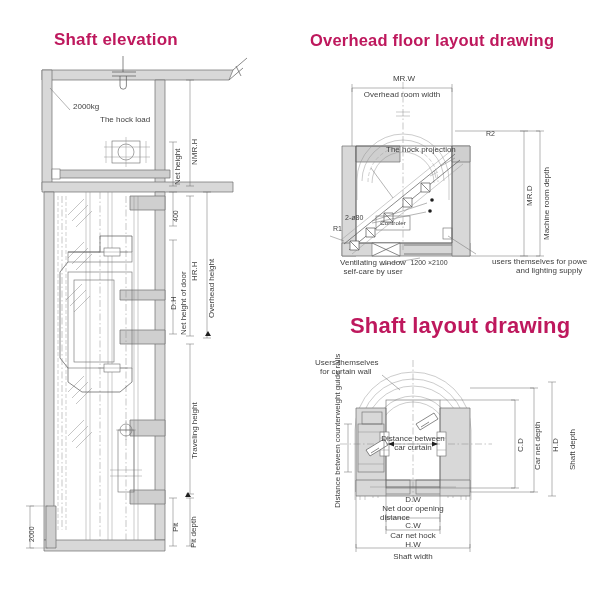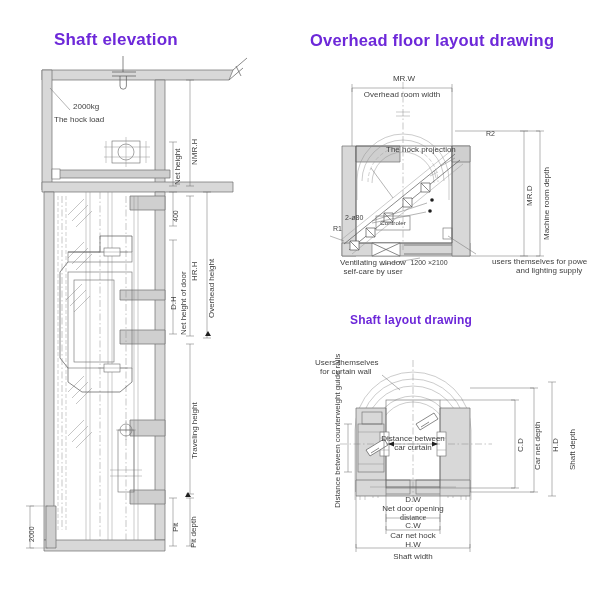--- a/index.html
+++ b/index.html
@@ -1,23 +1,23 @@
 <!DOCTYPE html>
 <html><head>
 <meta charset="utf-8">
 <style>
   html,body{margin:0;padding:0;background:#ffffff;}
   body{width:600px;height:600px;overflow:hidden;
        font-family:"Liberation Sans","DejaVu Sans",sans-serif;color:#3c3c3c;}
   #stage{position:relative;width:600px;height:600px;}
 
-  .title{position:absolute;font-weight:bold;color:#6d28d9;letter-spacing:.2px;}
+  .title{position:absolute;font-weight:bold;color:#be185d;letter-spacing:.2px;}
   #t-elev{left:54px;top:30px;font-size:17px;}
   #t-over{left:310px;top:31px;font-size:16.5px;}
-  #t-shaft{left:350px;top:313px;font-size:12px;}
+  #t-shaft{left:350px;top:313px;font-size:22px;}
 
   svg{position:absolute;left:0;top:0;}
   .wall{fill:#d8d8d8;stroke:#6e6e6e;stroke-width:.7;}
   .wall2{fill:#cfcfcf;stroke:#6e6e6e;stroke-width:.7;}
   .ln{stroke:#585858;stroke-width:.7;fill:none;}
   .lnf{stroke:#777;stroke-width:.55;fill:none;}
   .thin{stroke:#8d8d8d;stroke-width:.45;fill:none;}
   .dash{stroke:#8d8d8d;stroke-width:.5;fill:none;stroke-dasharray:7 2.5 1.5 2.5;}
   .dash2{stroke:#9a9a9a;stroke-width:.45;fill:none;stroke-dasharray:4 2;}
   .dim{stroke:#6a6a6a;stroke-width:.5;fill:none;}
@@ -150,21 +150,21 @@
 
     <path class="dim" d="M30,506 L30,548"></path>
     <path class="dim" d="M26,506 L34,506 M26,548 L34,548"></path>
     <path class="thin" d="M30,506 L48,506 M30,548 L48,548"></path>
 
     <path class="blk" d="M205,336 l3,-5 l3,5 Z"></path>
     <path class="blk" d="M188,492 l-3,5 l6,0 Z"></path>
   </svg>
 
   <div class="lbl" style="left:73px;top:102px;">2000kg</div>
-  <div class="lbl" style="left:54px;top:115px;">The hock load</div>
+  <div class="lbl" style="left:54px;top:115px;padding-left:46px;">The hock load</div>
   <div class="lbl vt" style="left:173px;top:185px;">Net height</div>
   <div class="lbl vt" style="left:190px;top:165px;">NMR.H</div>
   <div class="lbl vt sm" style="left:172px;top:222px;">400</div>
   <div class="lbl vt" style="left:169px;top:310px;">D.H</div>
   <div class="lbl vt" style="left:179px;top:335px;">Net height of door</div>
   <div class="lbl vt" style="left:190px;top:281px;">HR.H</div>
   <div class="lbl vt" style="left:207px;top:318px;">Overhead height</div>
   <div class="lbl vt" style="left:190px;top:459px;">Traveling height</div>
   <div class="lbl vt" style="left:171px;top:532px;">Pit</div>
   <div class="lbl vt" style="left:189px;top:548px;">Pit depth</div>
@@ -323,19 +323,19 @@
   <div class="lbl" style="left:320px;top:367px;">for curtain wall</div>
   <div class="lbl vt" style="left:333px;top:508px;width:130px;">Distance between counterweight guide rails</div>
   <div class="lbl c" style="left:378px;top:434px;width:70px;">Distance between</div>
   <div class="lbl c" style="left:378px;top:443px;width:70px;">car curtain</div>
   <div class="lbl vt" style="left:516px;top:452px;">C.D</div>
   <div class="lbl vt" style="left:533px;top:470px;">Car net depth</div>
   <div class="lbl vt" style="left:551px;top:452px;">H.D</div>
   <div class="lbl vt" style="left:568px;top:470px;">Shaft depth</div>
   <div class="lbl c" style="left:390px;top:495px;width:46px;">D.W</div>
   <div class="lbl c" style="left:373px;top:504px;width:80px;">Net door opening</div>
-  <div class="lbl c" style="left:373px;top:513px;width:80px;font-family:Liberation Serif, serif;">distance</div>
+  <div class="lbl c" style="left:355px;top:513px;width:80px;">distance</div>
   <div class="lbl c" style="left:390px;top:521px;width:46px;">C.W</div>
   <div class="lbl c" style="left:373px;top:531px;width:80px;">Car net hock</div>
   <div class="lbl c" style="left:390px;top:540px;width:46px;">H.W</div>
   <div class="lbl c" style="left:373px;top:552px;width:80px;">Shaft width</div>
 
 </div>
 
 </body></html>

